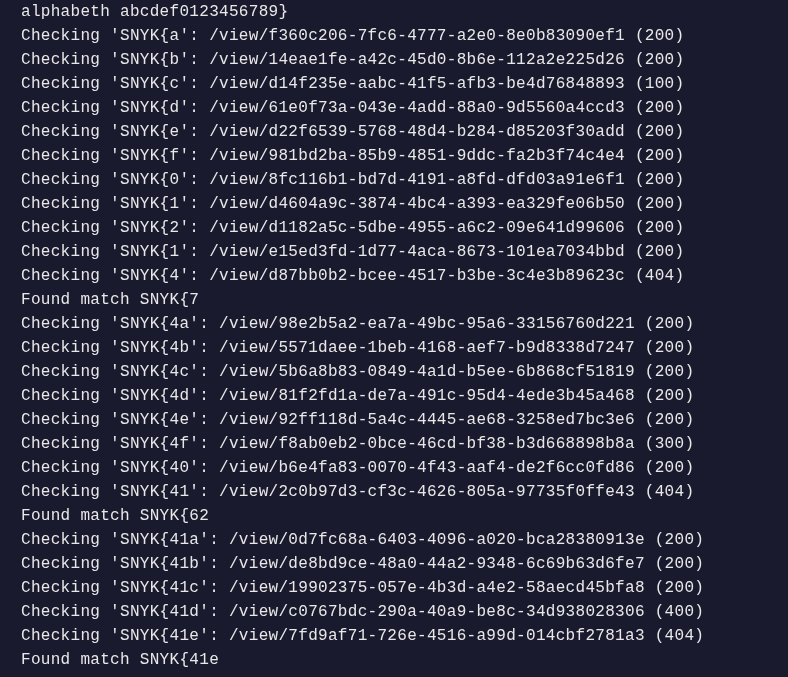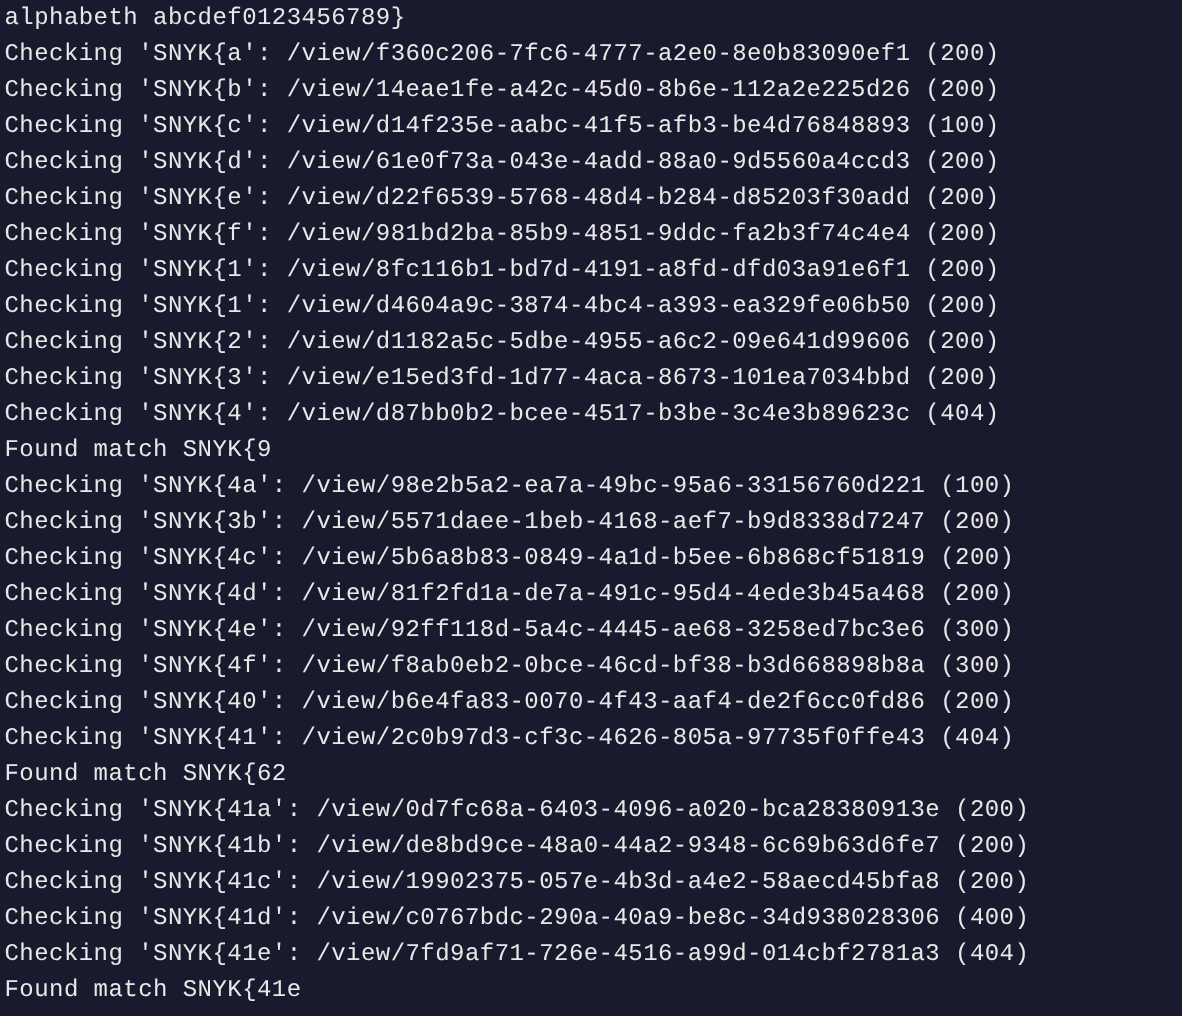--- a/index.html
+++ b/index.html
@@ -12,49 +12,49 @@
       color: #e8e8e8;
       font-family: 'Consolas', 'Monaco', 'Courier New', monospace;
       font-size: 16px;
       line-height: 1.5;
       padding: 0;
       width: 788px;
       height: 677px;
       overflow: hidden;
     }
     .terminal {
-      padding: 0 3px;
+      padding: 0 21px;
     }
     .line {
       white-space: pre;
       letter-spacing: 0.3px;
     }
   </style>
 </head>
 <body>
 
 <div class="terminal">
   <div class="line">alphabeth abcdef0123456789}</div>
   <div class="line">Checking 'SNYK{a': /view/f360c206-7fc6-4777-a2e0-8e0b83090ef1 (200)</div>
   <div class="line">Checking 'SNYK{b': /view/14eae1fe-a42c-45d0-8b6e-112a2e225d26 (200)</div>
   <div class="line">Checking 'SNYK{c': /view/d14f235e-aabc-41f5-afb3-be4d76848893 (100)</div>
   <div class="line">Checking 'SNYK{d': /view/61e0f73a-043e-4add-88a0-9d5560a4ccd3 (200)</div>
   <div class="line">Checking 'SNYK{e': /view/d22f6539-5768-48d4-b284-d85203f30add (200)</div>
   <div class="line">Checking 'SNYK{f': /view/981bd2ba-85b9-4851-9ddc-fa2b3f74c4e4 (200)</div>
-  <div class="line">Checking 'SNYK{1': /view/8fc116b1-bd7d-4191-a8fd-dfd03a91e6f1 (200)</div>
+  <div class="line">Checking 'SNYK{0': /view/8fc116b1-bd7d-4191-a8fd-dfd03a91e6f1 (200)</div>
   <div class="line">Checking 'SNYK{1': /view/d4604a9c-3874-4bc4-a393-ea329fe06b50 (200)</div>
   <div class="line">Checking 'SNYK{2': /view/d1182a5c-5dbe-4955-a6c2-09e641d99606 (200)</div>
-  <div class="line">Checking 'SNYK{3': /view/e15ed3fd-1d77-4aca-8673-101ea7034bbd (200)</div>
+  <div class="line">Checking 'SNYK{1': /view/e15ed3fd-1d77-4aca-8673-101ea7034bbd (200)</div>
   <div class="line">Checking 'SNYK{4': /view/d87bb0b2-bcee-4517-b3be-3c4e3b89623c (404)</div>
-  <div class="line">Found match SNYK{9</div>
-  <div class="line">Checking 'SNYK{4a': /view/98e2b5a2-ea7a-49bc-95a6-33156760d221 (100)</div>
-  <div class="line">Checking 'SNYK{3b': /view/5571daee-1beb-4168-aef7-b9d8338d7247 (200)</div>
+  <div class="line">Found match SNYK{7</div>
+  <div class="line">Checking 'SNYK{4a': /view/98e2b5a2-ea7a-49bc-95a6-33156760d221 (200)</div>
+  <div class="line">Checking 'SNYK{4b': /view/5571daee-1beb-4168-aef7-b9d8338d7247 (200)</div>
   <div class="line">Checking 'SNYK{4c': /view/5b6a8b83-0849-4a1d-b5ee-6b868cf51819 (200)</div>
   <div class="line">Checking 'SNYK{4d': /view/81f2fd1a-de7a-491c-95d4-4ede3b45a468 (200)</div>
-  <div class="line">Checking 'SNYK{4e': /view/92ff118d-5a4c-4445-ae68-3258ed7bc3e6 (300)</div>
+  <div class="line">Checking 'SNYK{4e': /view/92ff118d-5a4c-4445-ae68-3258ed7bc3e6 (200)</div>
   <div class="line">Checking 'SNYK{4f': /view/f8ab0eb2-0bce-46cd-bf38-b3d668898b8a (300)</div>
   <div class="line">Checking 'SNYK{40': /view/b6e4fa83-0070-4f43-aaf4-de2f6cc0fd86 (200)</div>
   <div class="line">Checking 'SNYK{41': /view/2c0b97d3-cf3c-4626-805a-97735f0ffe43 (404)</div>
   <div class="line">Found match SNYK{62</div>
   <div class="line">Checking 'SNYK{41a': /view/0d7fc68a-6403-4096-a020-bca28380913e (200)</div>
   <div class="line">Checking 'SNYK{41b': /view/de8bd9ce-48a0-44a2-9348-6c69b63d6fe7 (200)</div>
   <div class="line">Checking 'SNYK{41c': /view/19902375-057e-4b3d-a4e2-58aecd45bfa8 (200)</div>
   <div class="line">Checking 'SNYK{41d': /view/c0767bdc-290a-40a9-be8c-34d938028306 (400)</div>
   <div class="line">Checking 'SNYK{41e': /view/7fd9af71-726e-4516-a99d-014cbf2781a3 (404)</div>
   <div class="line">Found match SNYK{41e</div>

